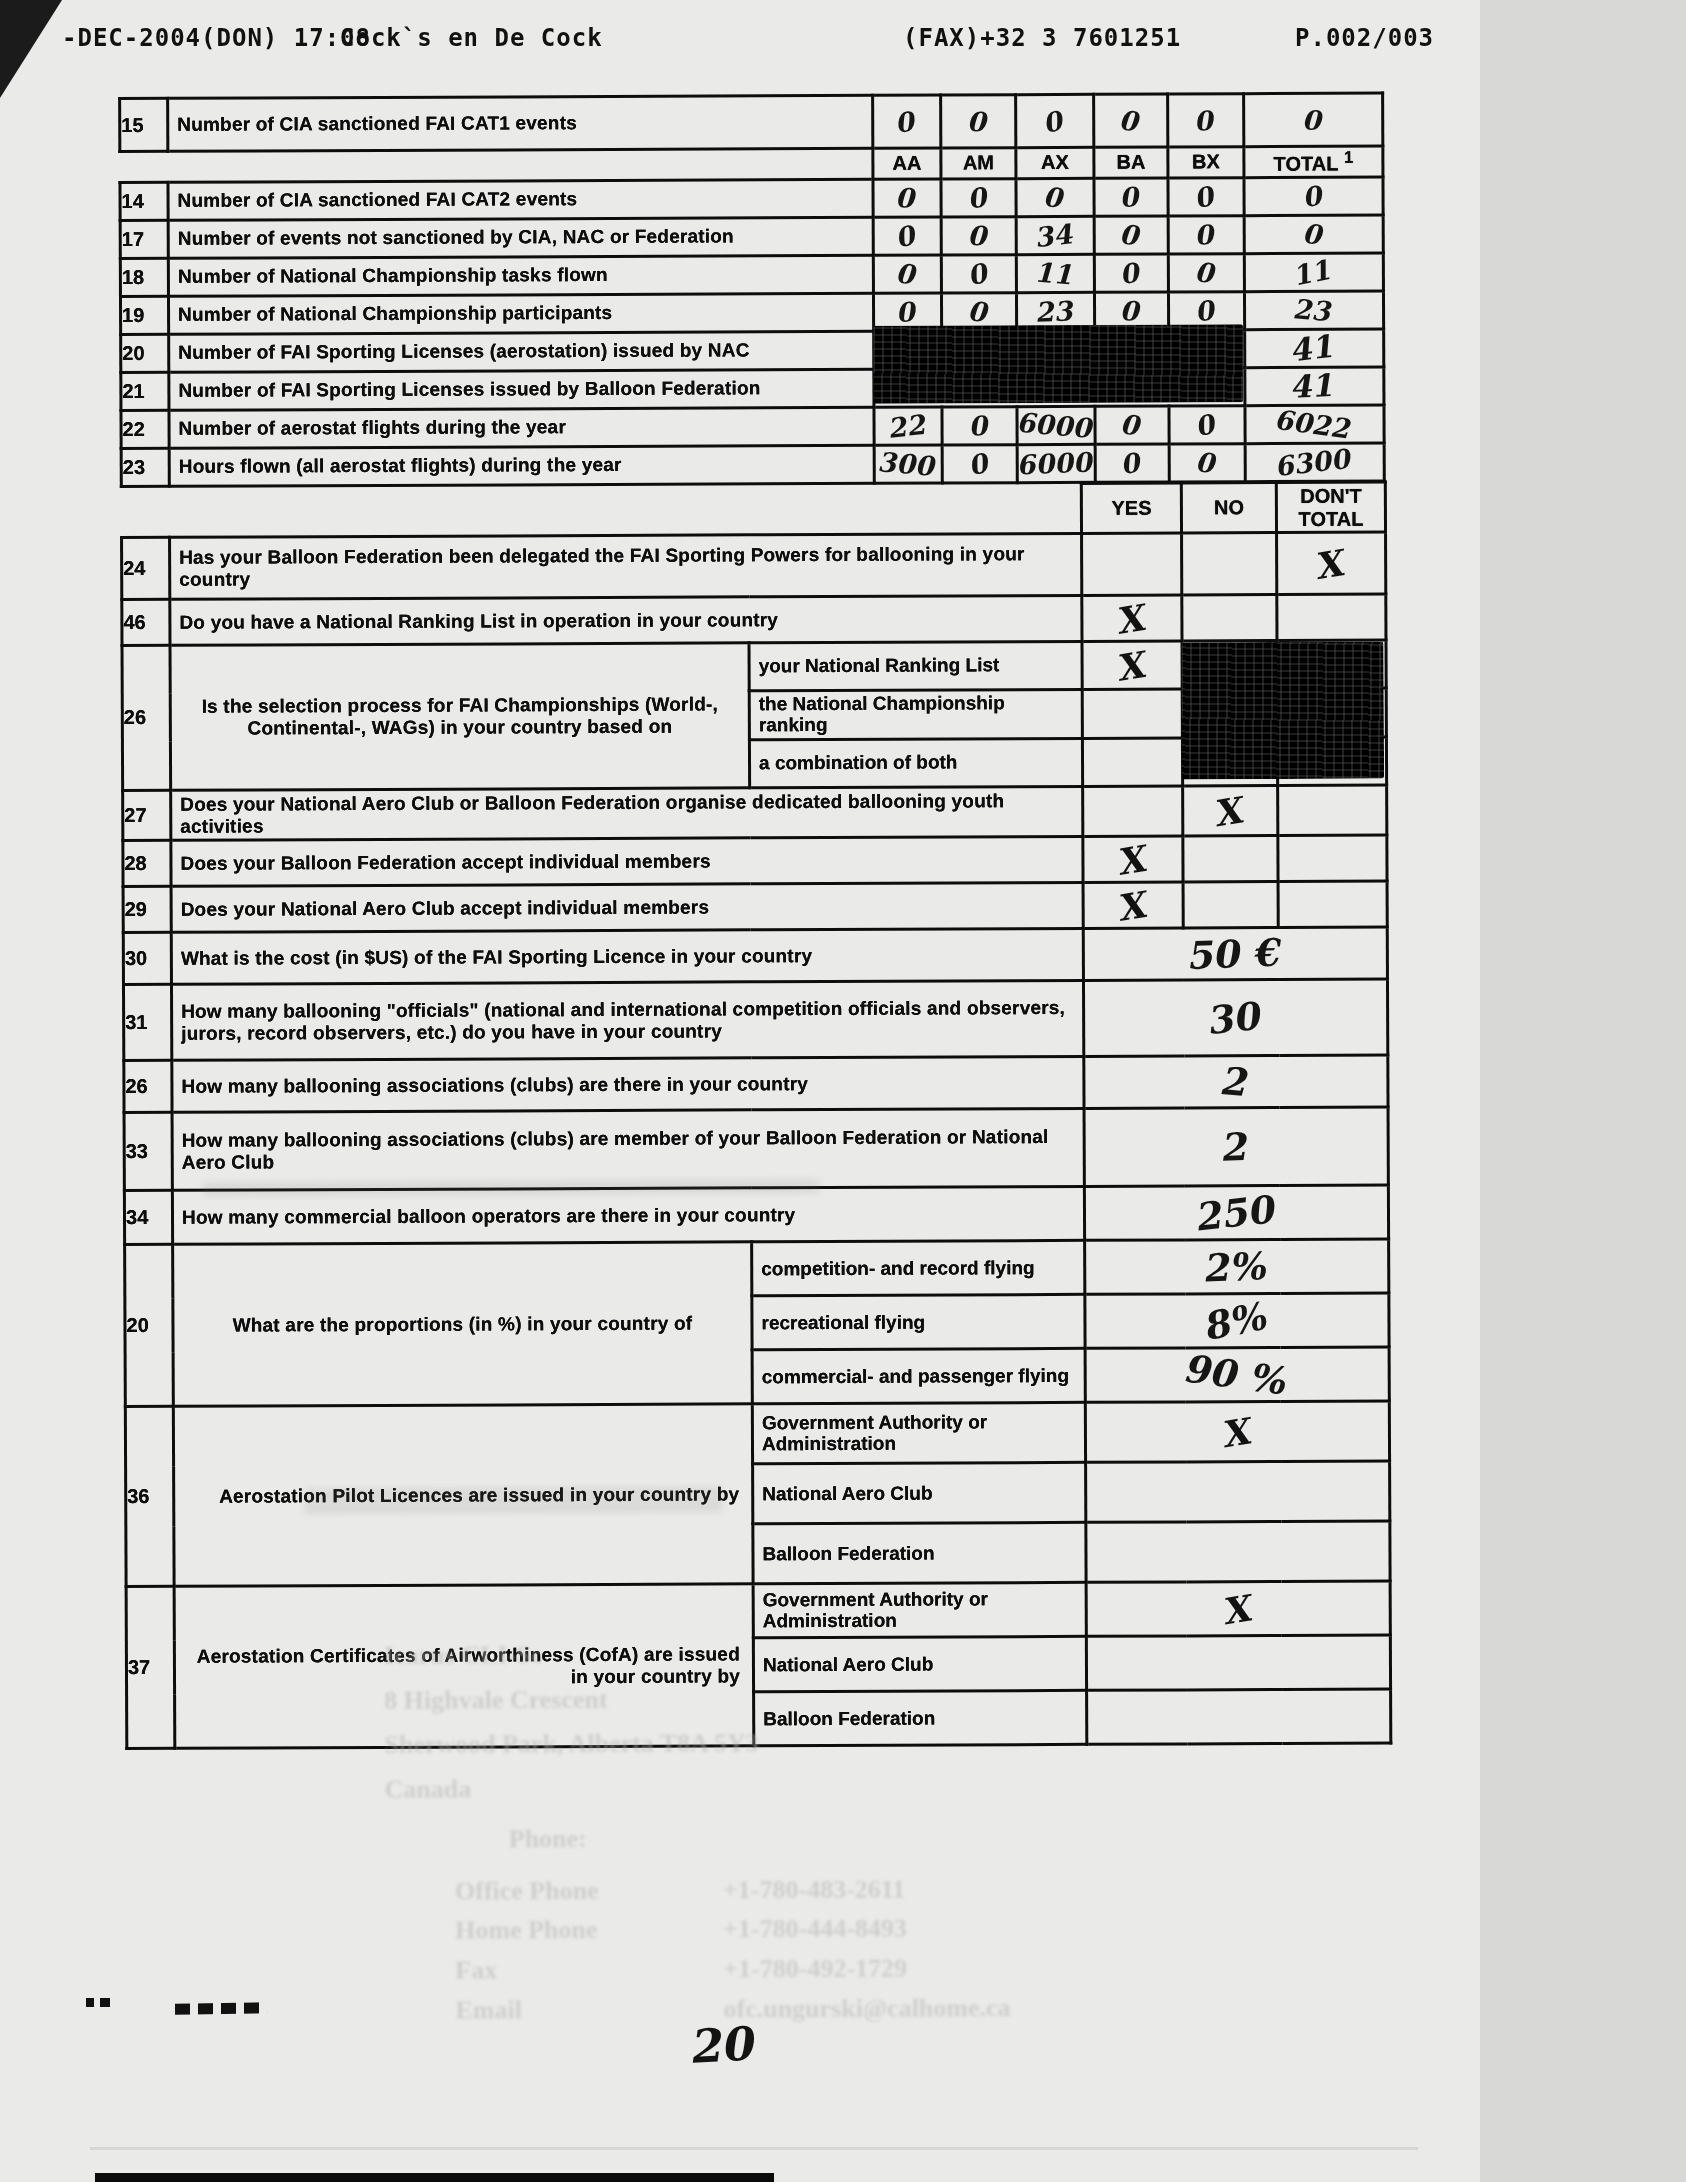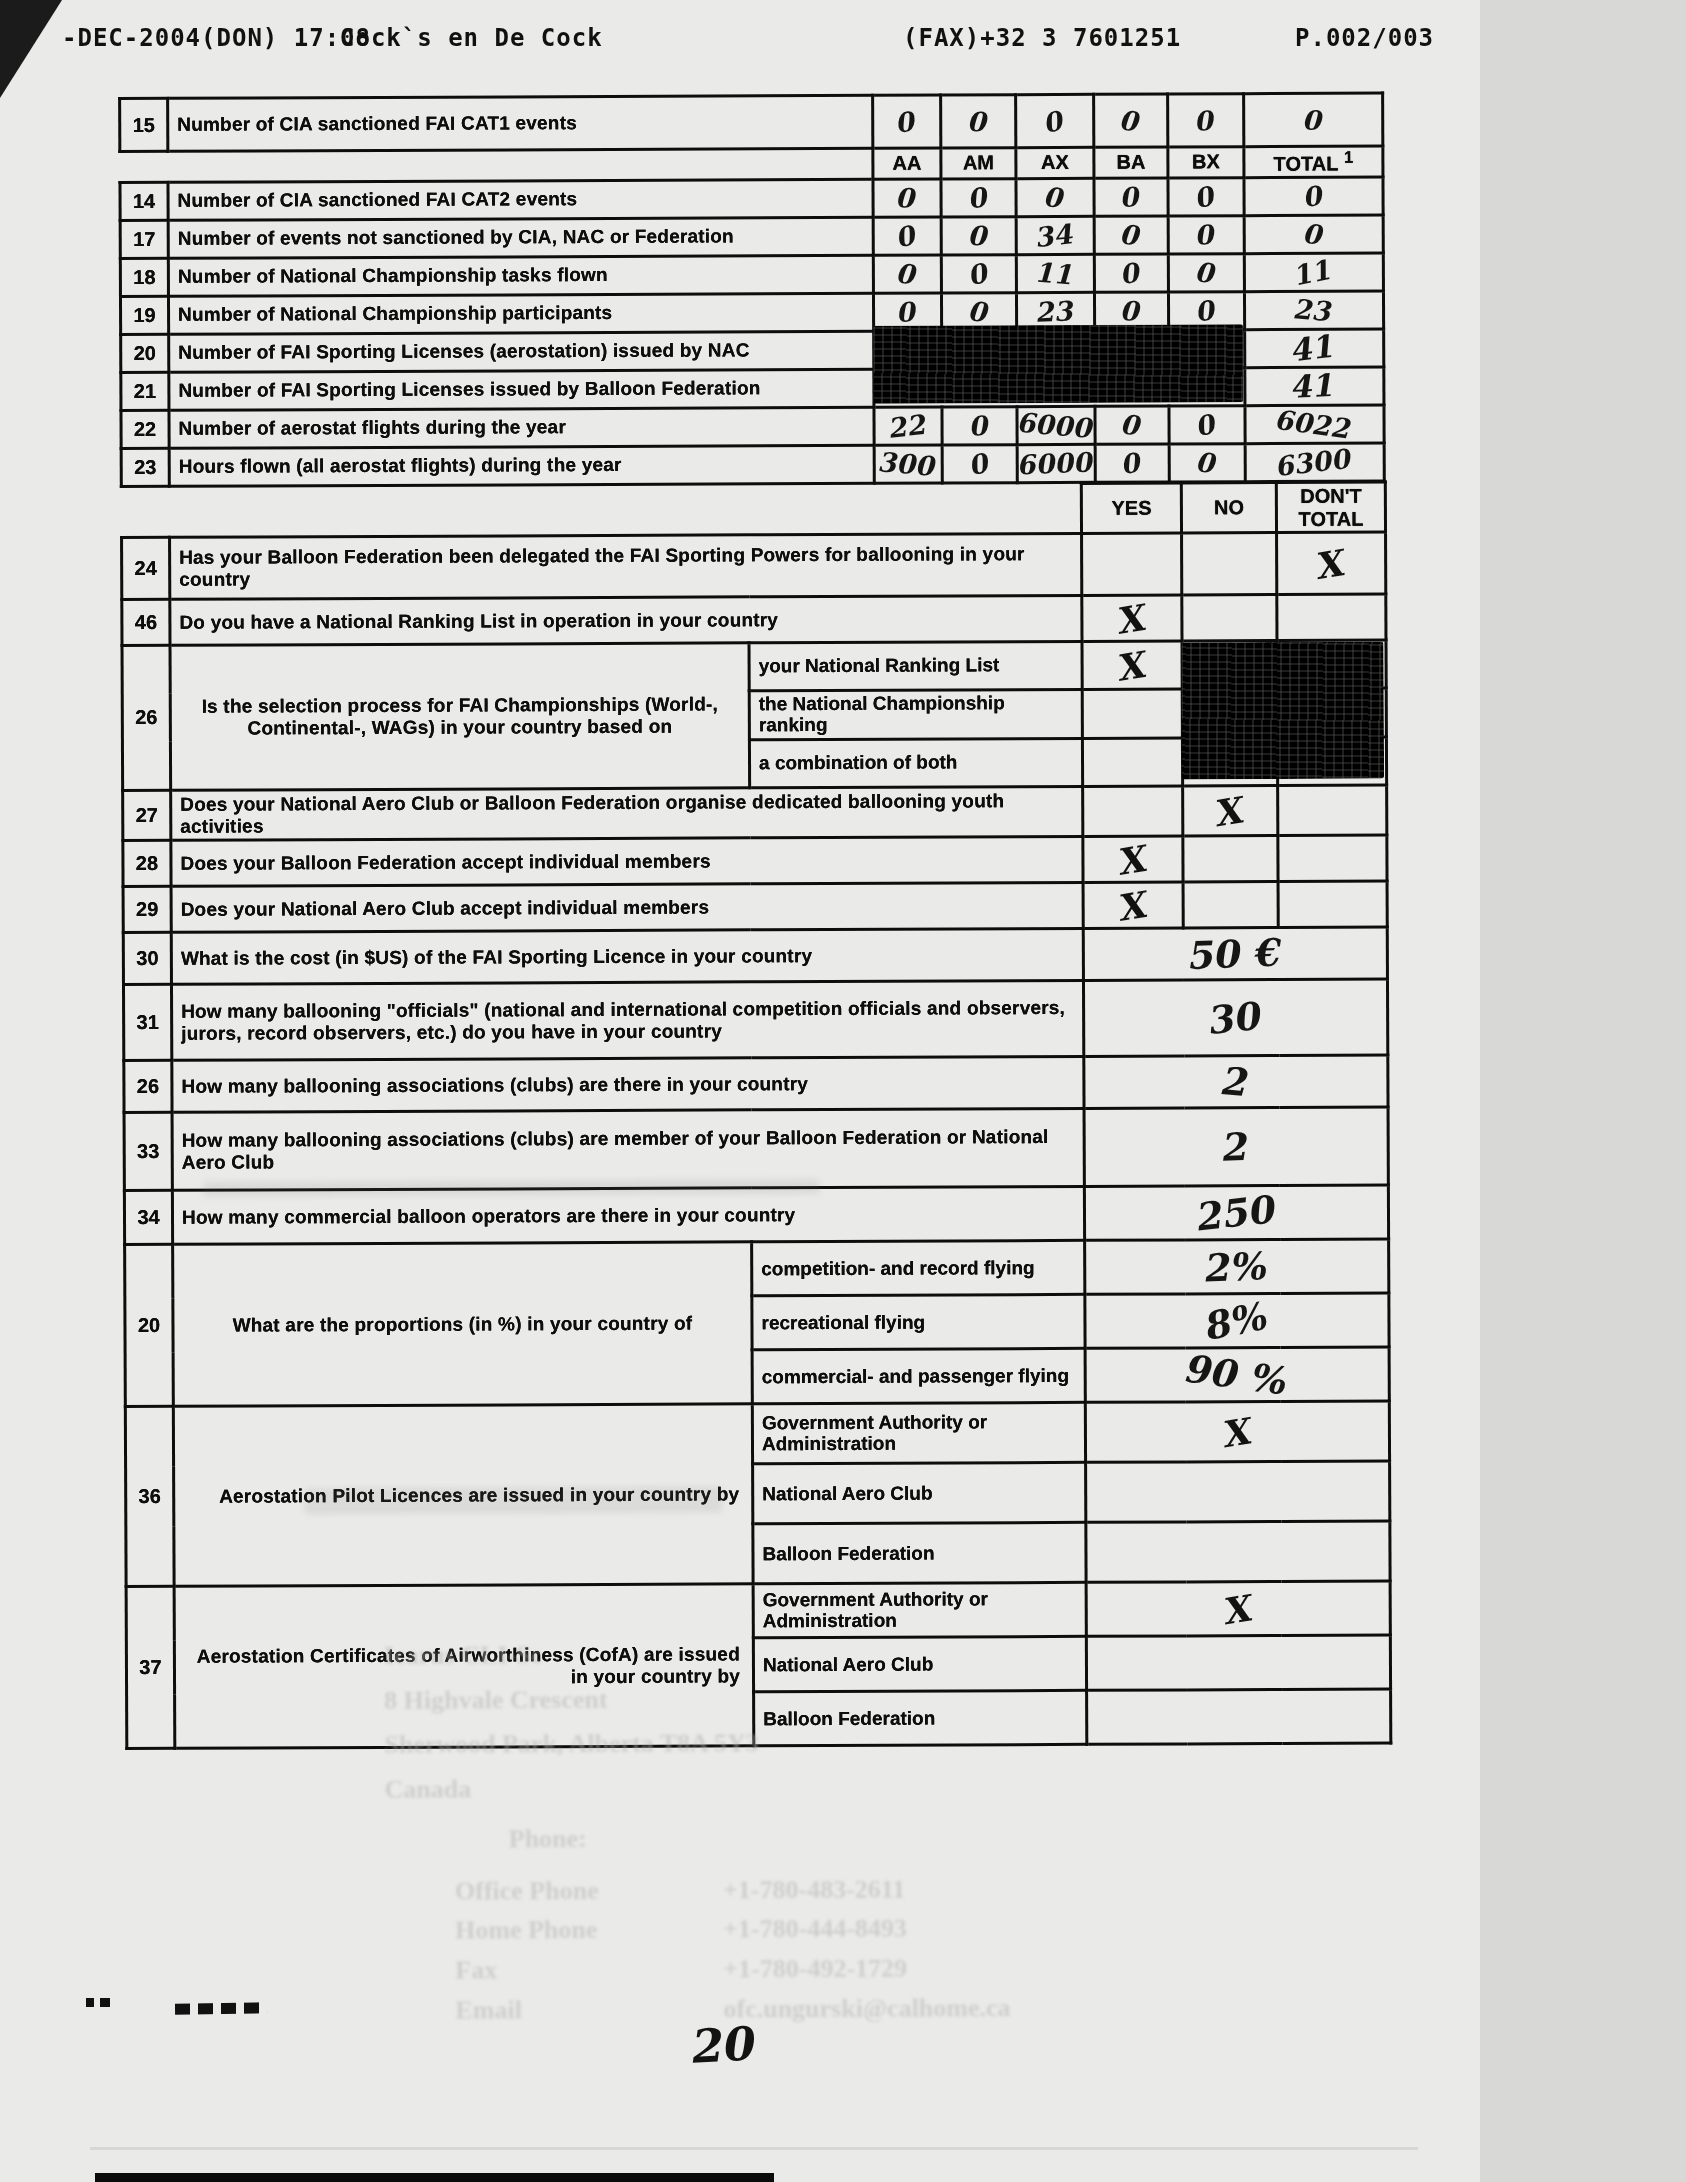--- a/index.html
+++ b/index.html
@@ -8,21 +8,21 @@
   .tilt{position:absolute;left:0;top:0;width:100%;height:100%;transform:rotate(-0.25deg);transform-origin:597px 299px;}
   
   .fax{position:absolute;top:24px;font-family:"DejaVu Sans Mono",monospace;font-weight:700;
        font-size:24px;color:#111;letter-spacing:1px;white-space:nowrap;}
   
   table{border-collapse:collapse;table-layout:fixed;position:absolute;}
   td{border:3px solid #0d0d0d;padding:2px 8px;vertical-align:middle;overflow:hidden;}
   td.nb{border:none;}
   .qt{font-weight:700;font-size:19px;color:#0e0e0e;line-height:1.15;letter-spacing:0.2px;
       text-shadow:0 0 0.6px #000;}
-  .num{text-align:center;font-weight:700;font-size:20px;color:#0e0e0e;text-shadow:0 0 0.6px #000;padding:0;}
+  .num{text-align:left;font-weight:700;font-size:20px;color:#0e0e0e;text-shadow:0 0 0.6px #000;padding:0;}
   .ch{ text-align:center;font-weight:700;font-size:20px;color:#0d0d0d;text-shadow:0 0 0.7px #000;padding:0;}
   .ctr{text-align:center;}
   .rt{text-align:right;padding-right:12px;}
   .sub{font-weight:700;font-size:19px;color:#0e0e0e;line-height:1.1;text-shadow:0 0 0.6px #000;}
   .hv{text-align:center;padding:0;}
   
   .hand{font-family:"DejaVu Serif",serif;font-style:italic;font-weight:700;color:#161616;
         display:inline-block;line-height:1;}
   .h26{font-size:27px;} .h30{font-size:31px;} .h38{font-size:38px;}
   .ra{transform:rotate(-6deg);} .rb{transform:rotate(5deg);} .rc{transform:rotate(-11deg);}

